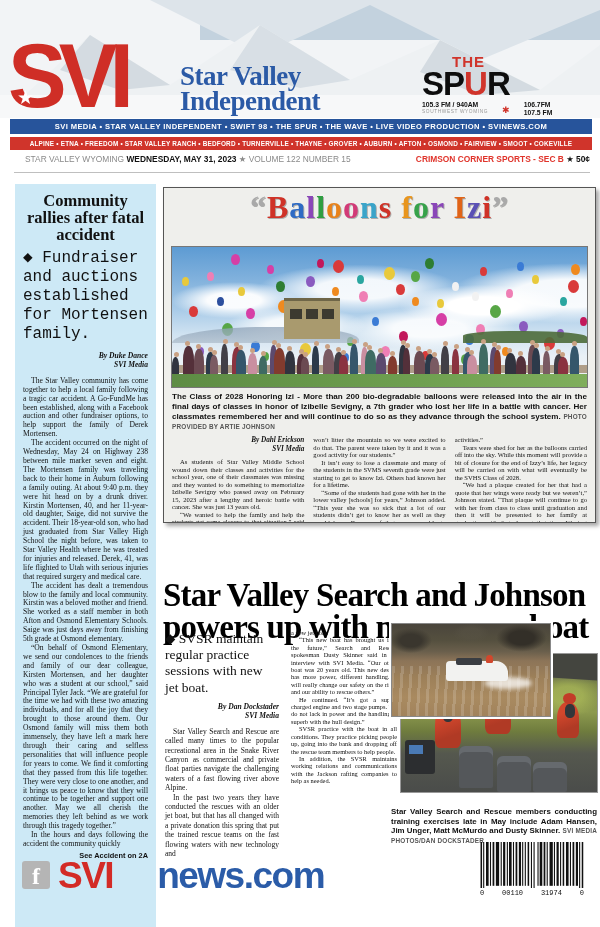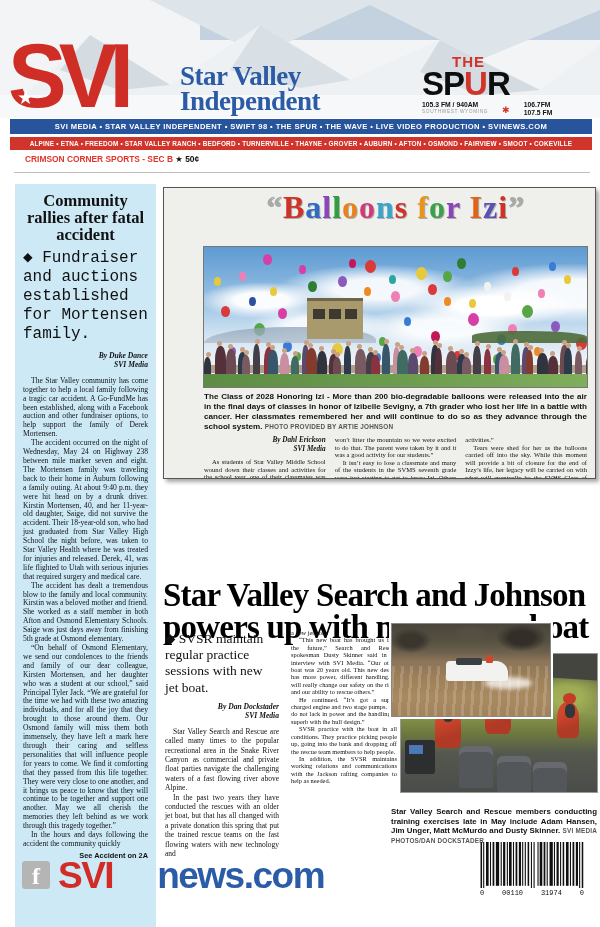--- a/index.html
+++ b/index.html
@@ -40,22 +40,22 @@
             text-align:center;margin:2px 0 6px;}
   .acc-sub{font-family:Liberation Mono, monospace;font-size:16px;line-height:1.18;margin:0 0 7px;}
   .byline{font-family:"Liberation Serif",serif;font-style:italic;font-weight:700;font-size:7.6px;
           text-align:right;line-height:1.25;}
   .acc-body{margin-top:7px;font-family:"Liberation Serif",serif;font-size:7.6px;line-height:8.9px;
             text-align:justify;}
   .para{margin:0;text-indent:8px;}
   .para.noindent{text-indent:0;}
   .see-more{font-size:7.4px;font-weight:700;text-align:right;margin-top:2px;}
   
-  .balloon-box{position:absolute;left:163px;top:187px;width:433px;height:292px;background:#efefec;
-               border:1px solid #555;box-shadow:3px 3px 4px rgba(0,0,0,.35);box-sizing:border-box;overflow:hidden;padding-left:32px;}
+  .balloon-box{position:absolute;left:163px;top:187px;width:433px;height:336px;background:#efefec;
+               border:1px solid #555;box-shadow:3px 3px 4px rgba(0,0,0,.35);box-sizing:border-box;overflow:hidden;}
   .balloon-title{font-family:"Liberation Serif",serif;font-weight:700;font-size:32px;text-align:center;
                  line-height:1.05;margin-top:3px;letter-spacing:1px;text-shadow:1px 1px 0 rgba(0,0,0,.28);}
   .balloon-photo{position:relative;margin:2px 7px 0;height:140px;border:1px solid #777;overflow:hidden;
      background:linear-gradient(180deg,#5d9bd3 0%,#7fb0dc 22%,#a9cbe8 45%,#cfe2f1 62%,#e9f0f6 78%,#eef2f6 100%);}
   .clouds{position:absolute;inset:0;background:
      radial-gradient(90px 26px at 15% 38%,rgba(255,255,255,.95) 30%,transparent 70%),
      radial-gradient(140px 34px at 45% 30%,rgba(255,255,255,.9) 30%,transparent 72%),
      radial-gradient(120px 30px at 75% 42%,#fff 30%,transparent 70%),
      radial-gradient(160px 40px at 96% 33%,rgba(255,255,255,.92) 35%,transparent 75%),
      radial-gradient(100px 26px at 30% 56%,rgba(255,255,255,.85) 30%,transparent 70%),
@@ -188,20 +188,23 @@
           <div class="sub">STAR VALLEY</div>
         </div>
       </div>
     </div>
   </header>
 
   <div class="media-bar">SVI MEDIA  •  STAR VALLEY INDEPENDENT  •  SWIFT 98  •  THE SPUR  •  THE WAVE   •  LIVE VIDEO PRODUCTION  •  SVINEWS.COM</div>
   <div class="towns-bar">ALPINE • ETNA • FREEDOM • STAR VALLEY RANCH • BEDFORD • TURNERVILLE • THAYNE • GROVER • AUBURN • AFTON • OSMOND • FAIRVIEW • SMOOT • COKEVILLE</div>
 
   <div class="dateline">
+    <span>
+      <span class="dl-gray">STAR VALLEY WYOMING </span><span class="dl-bold">WEDNESDAY, MAY 31, 2023</span><span class="dl-gray"> ★ </span><span class="dl-gray">VOLUME 122 NUMBER 15</span>
+    </span>
     <span>
       <span class="dl-red">CRIMSON CORNER SPORTS - SEC B</span><span> ★ </span><span class="dl-bold">50¢</span>
     </span>
   </div>
   <div class="rule"></div>
 
   <aside class="accident-box">
     <h2 class="acc-head">Community rallies after fatal accident</h2>
     <p class="acc-sub">◆ Fundraiser and auctions established for Mortensen family.</p>
     <div class="byline">

